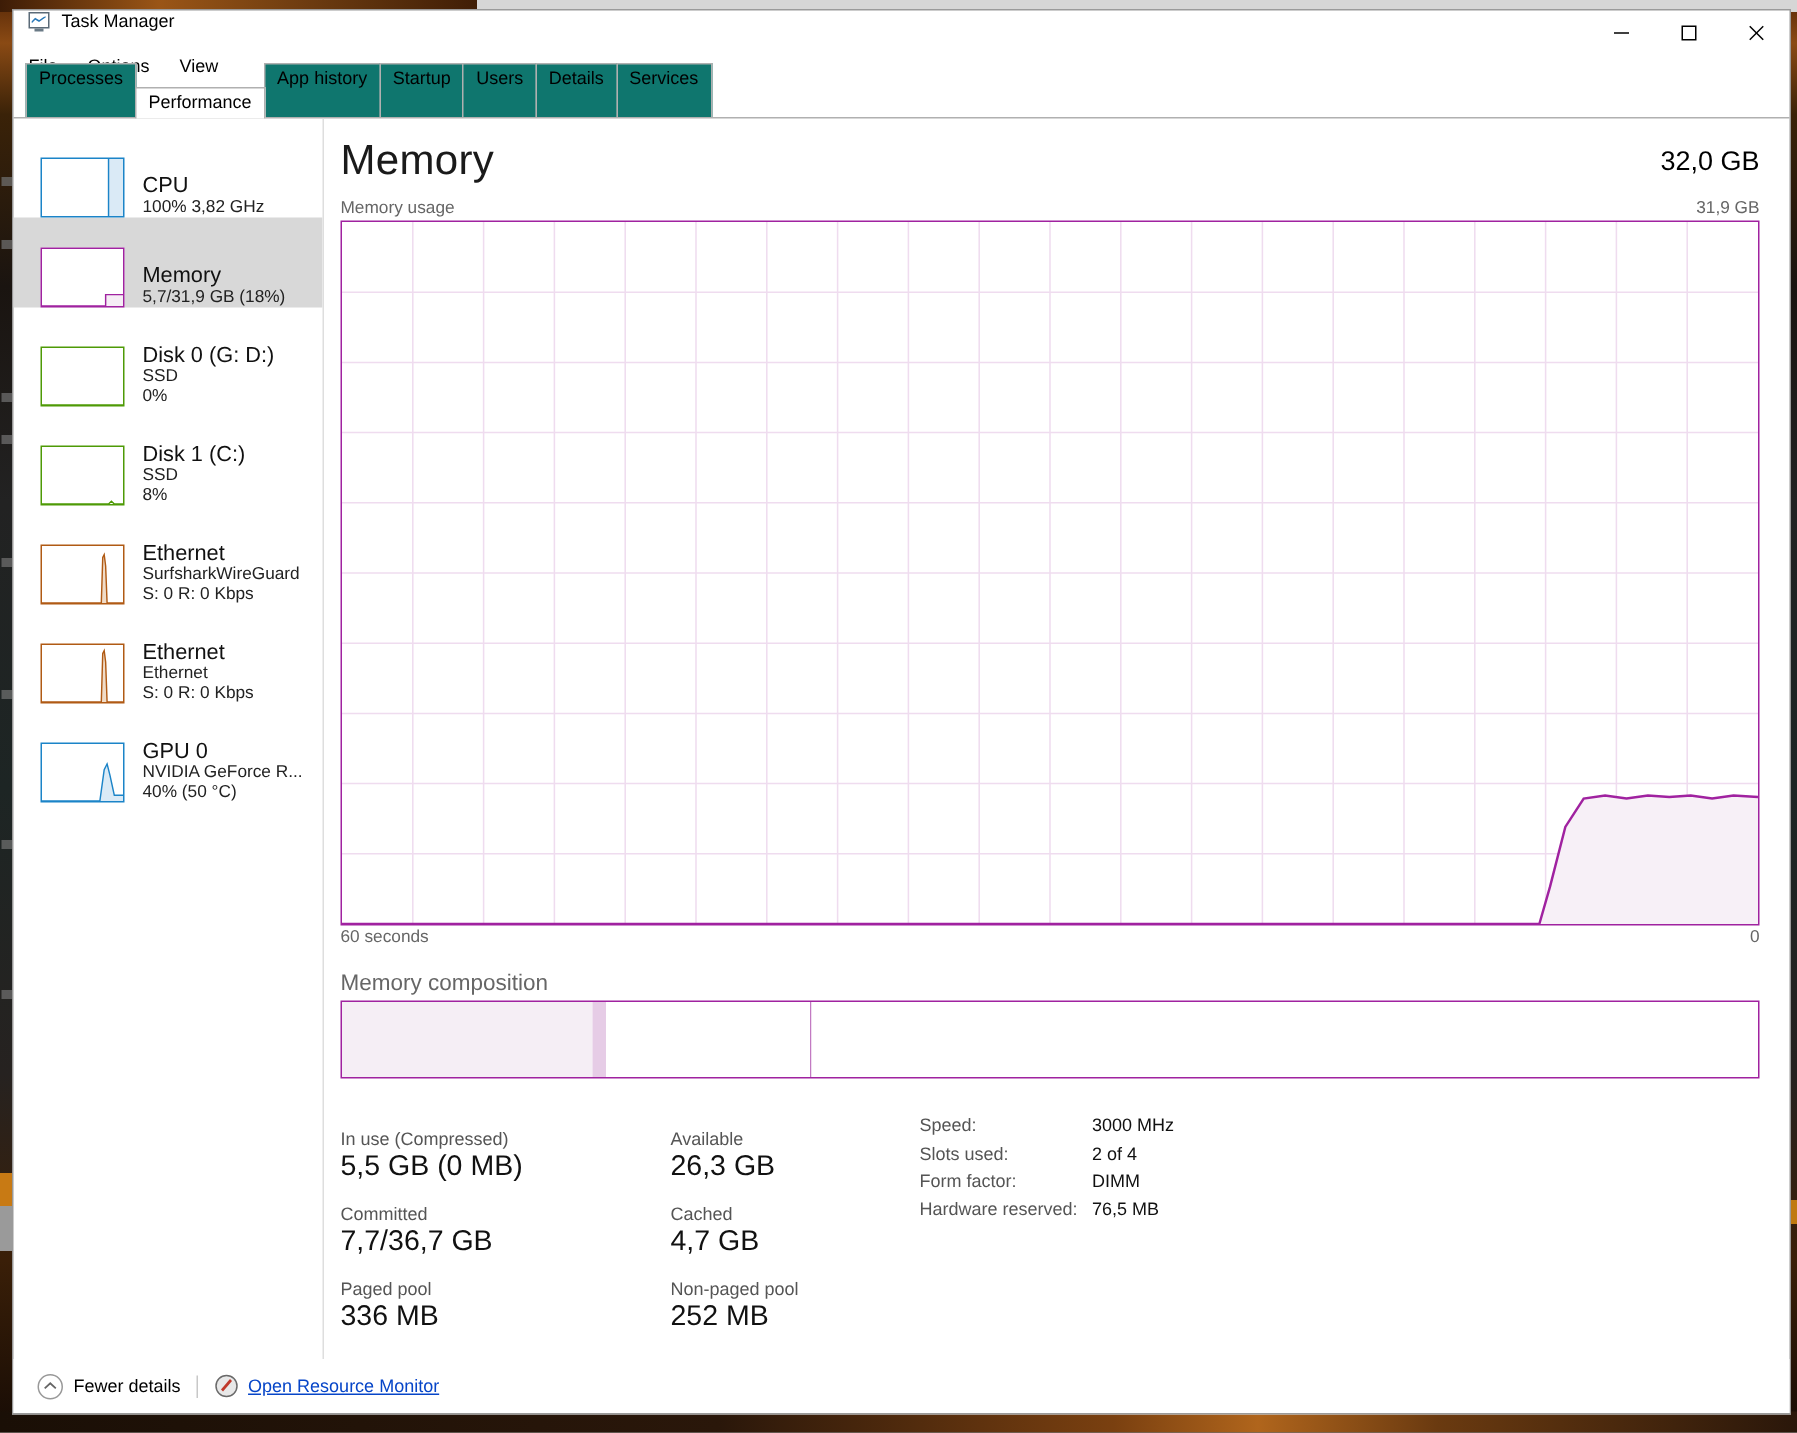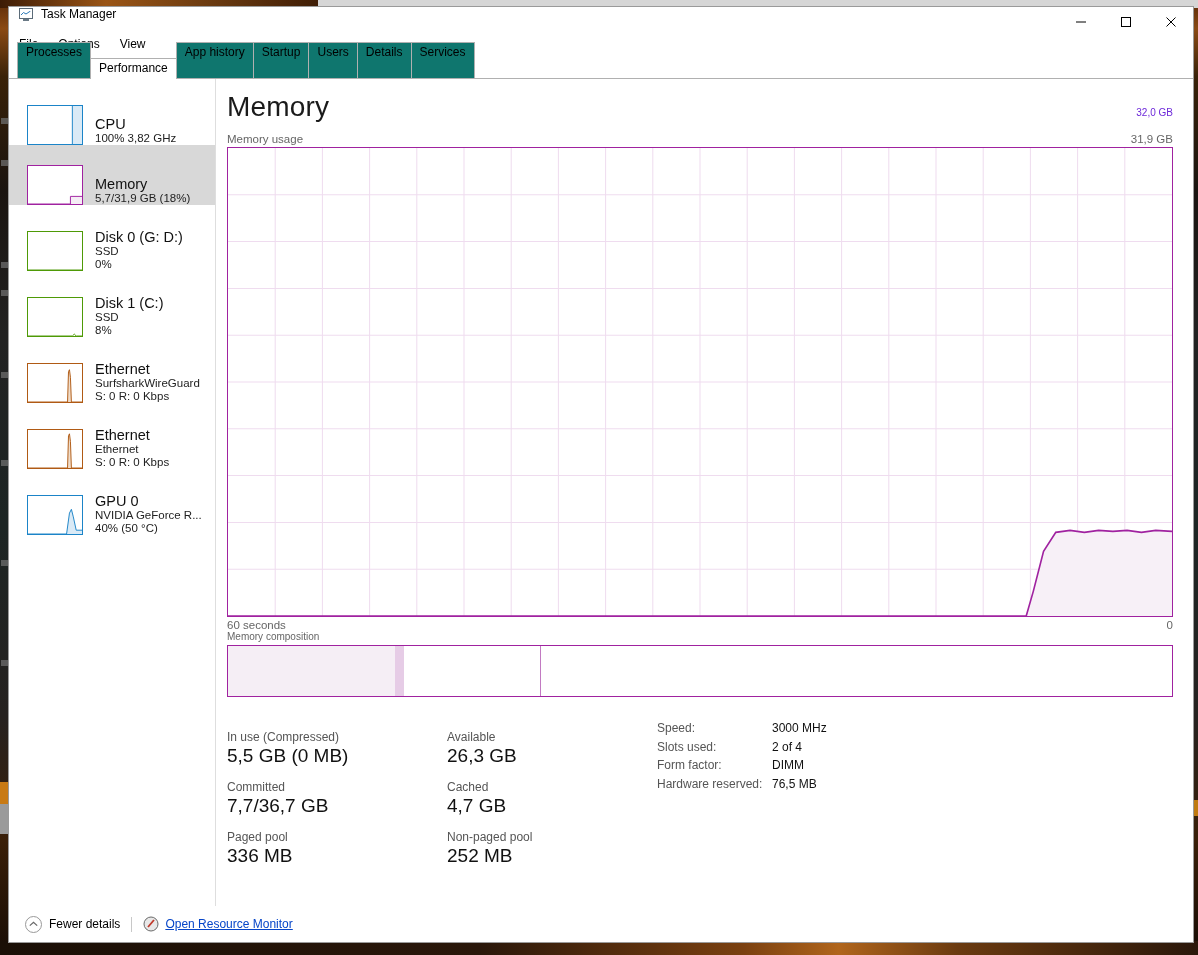--- a/index.html
+++ b/index.html
@@ -123,53 +123,53 @@
   }
   .res-txt { margin-left: 12px; line-height: 1.12; }
   .res-title { font-size: 14.5px; color: #111; }
   .res-sub { font-size: 11.5px; color: #222; }
   .res-sub2 { font-size: 11.5px; color: #222; }
 
   
   .main { flex: 1; position: relative; padding: 12px 20px 0 11px; overflow: hidden; }
   .main-head { display: flex; align-items: flex-end; justify-content: space-between; }
   .main-title { font-size: 28px; font-weight: normal; color: #1a1a1a; letter-spacing: .2px; }
-  .main-cap { font-size: 10px; color: #6d28d9; padding-bottom: 5px; }
+  .main-cap { font-size: 18px; color: #000000; padding-bottom: 5px; }
   .sub-row {
     display: flex; justify-content: space-between; align-items: flex-end;
     margin-top: 10px; font-size: 11.5px; color: #666;
   }
 
   .graph-wrap { position: relative; margin-top: 2px; }
   .graph {
     height: 470px; border: 1px solid #a022a0; position: relative; overflow: hidden;
     background: #fff;
   }
   .graph svg { display: block; width: 100%; height: 100%; }
   .axis-row {
     display: flex; justify-content: space-between;
     font-size: 11.5px; color: #666; margin-top: 2px;
   }
 
-  .comp-label { font-size: 10px; color: #666; margin-top: 0; }
+  .comp-label { font-size: 15px; color: #666; margin-top: 16px; }
   .comp-bar {
     height: 52px; border: 1px solid #a022a0; margin-top: 3px; display: flex; position: relative;
     background: #fff;
   }
   .comp-seg { height: 100%; }
 
   
   .stats { display: flex; margin-top: 22px; }
   .stats-left { width: 220px; flex: 0 0 220px; }
   .stats-mid { width: 150px; flex: 0 0 150px; }
   .stat-lbl { font-size: 12px; color: #555; margin-top: 12px; }
   .stat-lbl.first { margin-top: 11px; }
   .stat-val { font-size: 19px; color: #111; line-height: 1.25; font-weight: normal; }
   .stats-right { margin-left: 16px; }
-  .kv { display: flex; font-size: 12px; line-height: 18.5px; margin-left: 44px; }
+  .kv { display: flex; font-size: 12px; line-height: 18.5px; }
   .kv .k { color: #555; width: 115px; }
   .kv .v { color: #111; }
 
   
   .footer {
     flex: 0 0 36px; height: 36px; display: flex; align-items: center;
     padding-left: 16px; border-top: 0px; background: #fff;
   }
   .fewer { display: flex; align-items: center; font-size: 12px; color: #000; }
   .chev {

